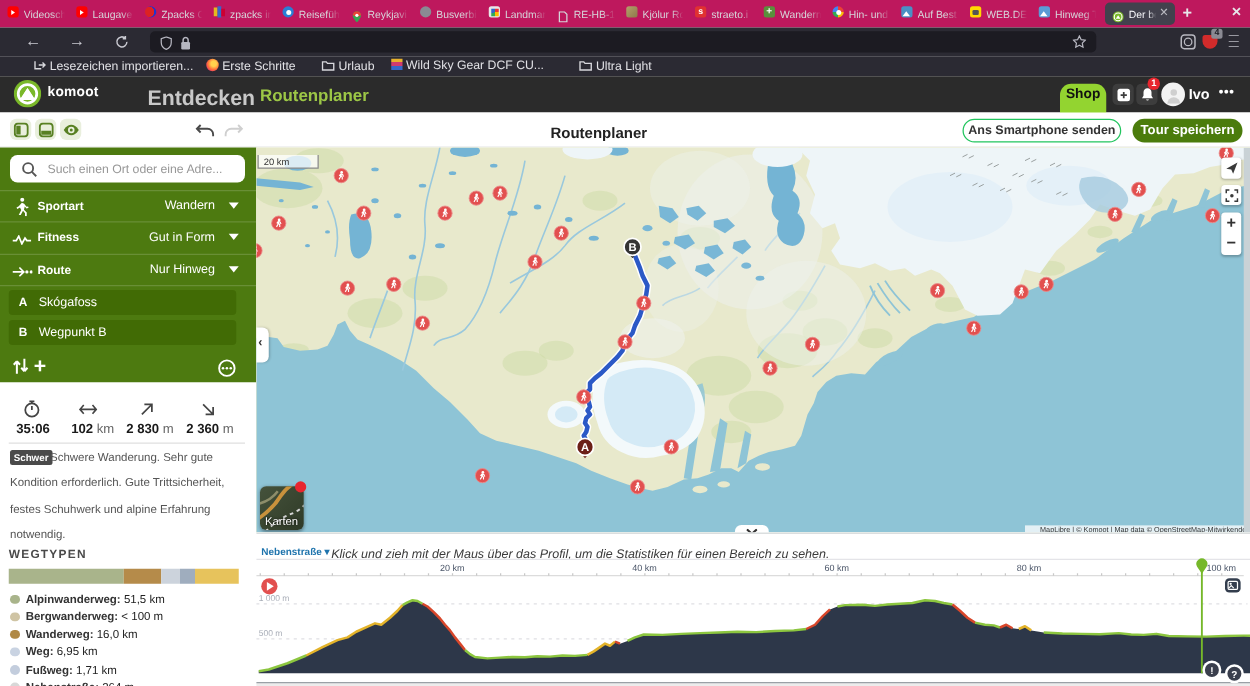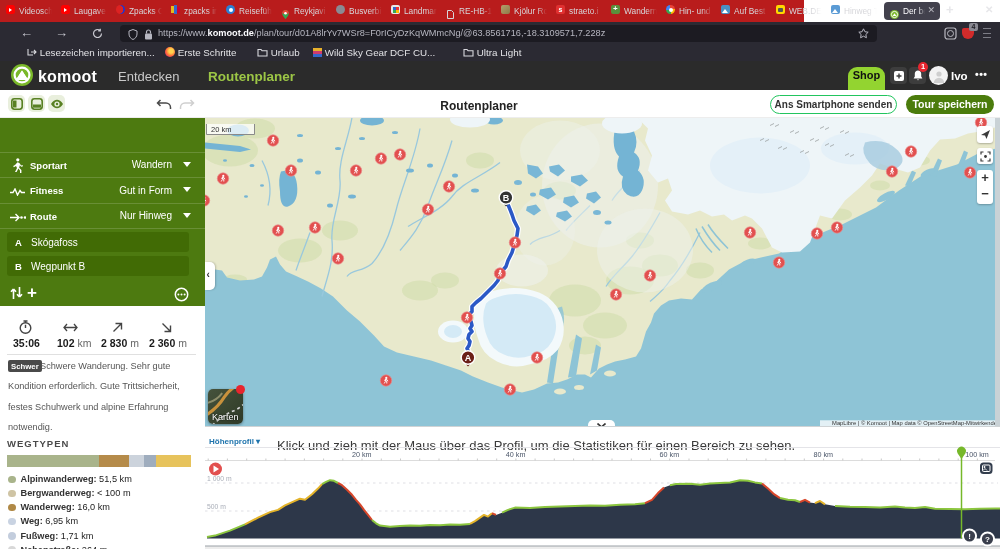--- a/index.html
+++ b/index.html
@@ -1,38 +1,38 @@
 <!DOCTYPE html>
 <html><head>
 <meta charset="utf-8">
 <style>
 * { margin:0; padding:0; box-sizing:border-box; }
 html,body { width:1000px; height:549px; overflow:hidden; }
 body { font-family:"Liberation Sans",sans-serif; position:relative; background:#fff; }
 .abs { position:absolute; }
 
 
-#tabbar { left:0; top:0; width:804px; height:22px; background:#b91c1c; }
+#tabbar { left:0; top:0; width:1000px; height:22px; background:#be185d; }
 .tab { position:absolute; top:2px; height:18px; }
 .tab .fav { position:absolute; left:6px; top:3px; width:9px; height:9px; }
 .tab .tt { position:absolute; left:19px; top:4px; width:33px; font-size:8.3px; color:#d7d7db; white-space:nowrap; overflow:hidden; -webkit-mask-image:linear-gradient(90deg,#000 70%,transparent); }
 .tab.active { background:#42414d; border-radius:4px; }
 .tab.active .tt { color:#fbfbfe; }
 #navbar { left:0; top:22px; width:1000px; height:23px; background:#2b2a33; }
 .navic { position:absolute; color:#c9c9d1; font-size:13px; top:3px; }
 #urlfield { position:absolute; left:120px; top:3px; width:757px; height:17px; background:#1c1b22; border-radius:4px; color:#b6b6c0; font-size:9.2px; line-height:17px; }
 #urlfield .dom { color:#fbfbfe; font-weight:bold; }
 #bookbar { left:0; top:45px; width:1000px; height:16px; background:#2b2a33; font-size:9.8px; color:#e2e2e6; }
 .bm { position:absolute; top:1.5px; white-space:nowrap;padding-left:19px; }
 .bmic { display:inline-block; vertical-align:-1px; }
 
 
 #kheader { left:0; top:61px; width:1000px; height:28.5px; background:#2b2b2b; }
-#kheader .brand { position:absolute; left:38px; top:7px; font-size:16px; font-weight:bold; color:#fff; letter-spacing:.2px; }
-#kheader .nav1 { position:absolute; left:118px; top:8px; font-size:13px; font-weight:normal; color:#c9c9c9; }
+#kheader .brand { position:absolute; left:38px; top:7px; font-size:11px; font-weight:bold; color:#fff; letter-spacing:.2px; }
+#kheader .nav1 { position:absolute; left:118px; top:8px; font-size:17px; font-weight:bold; color:#c9c9c9; }
 #kheader .nav2 { position:absolute; left:208px; top:7.5px; font-size:13.5px; font-weight:bold; color:#9cc646; }
 #shopbtn { position:absolute; left:848px; top:67px; width:37px; height:33px; background:#93d430; border-radius:9px; color:#111; font-weight:bold; font-size:11px; text-align:center; line-height:17.5px; }
 .hbtn { position:absolute; top:67px; width:17px; height:17px; background:#3d3d3d; border-radius:4px; }
 #ivotx { position:absolute; left:951px; top:70px; color:#fff; font-weight:bold; font-size:11.5px; }
 #hdots { position:absolute; left:975px; top:68px; color:#fff; font-size:10.5px; font-weight:bold; letter-spacing:0.5px; }
 
 
 #ktoolbar { left:0; top:89.5px; width:1000px; height:28px; background:#fff; border-bottom:1px solid #ededed; }
 .tbic { position:absolute; top:5.5px; width:17px; height:17px; background:#e9efdd; border-radius:5px; }
 #ktitle { position:absolute; left:0; top:98.5px; width:958px; text-align:center; font-size:12px; font-weight:bold; color:#222; }
@@ -61,21 +61,21 @@
 #wegbar { position:absolute; left:6.5px; top:148.5px; width:184px; height:12px; font-size:0; }
 #wegbar i { display:inline-block; height:12px; }
 .lrow { position:absolute; left:8px; font-size:9.2px; color:#222; white-space:nowrap; }
 .lrow .dot { display:inline-block; width:7.5px; height:7.5px; border-radius:4px; margin-right:5px; vertical-align:-1px; }
 .lrow b { color:#333; }
 
 
 #mapwrap { left:205px; top:117.5px; width:795px; height:308.5px; background:#e8e9cc; overflow:hidden; }
 #elev { left:205px; top:426px; width:795px; height:123px; background:#fff; }
 #elevhead { position:absolute; left:4px; top:11px; font-size:8px; font-weight:bold; color:#1f74ad; }
-#elevhint { position:absolute; left:60px; top:11.5px; font-size:13px; color:#3a3a3a;margin-left:12px; }
+#elevhint { position:absolute; left:60px; top:11.5px; font-size:10px; font-style:italic; color:#3a3a3a; }
 </style>
 </head>
 <body>
 
 <div class="abs" id="tabbar">
   <div class="tab" style="left:0px">
       <span class="fav" style="background:#f00;border-radius:2.5px">
         <i style="position:absolute;left:3px;top:2.5px;border-left:3.5px solid #fff;border-top:2px solid transparent;border-bottom:2px solid transparent"></i>
       </span>
       <span class="tt">Videosch</span>
@@ -188,21 +188,20 @@
       <path d="M9.5 5.5a4 4 0 11-1.2-2.85M8.3 0.8v2.1h-2.1" fill="none" stroke="#c9c9d1" stroke-width="1.2"></path>
     </svg>
   <div id="urlfield">
     <svg style="position:absolute;left:8px;top:3.5px" width="10" height="11" viewBox="0 0 10 11">
         <path d="M5 0.5 9 2v3c0 2.7-1.8 4.6-4 5.5C2.8 9.6 1 7.7 1 5V2z" fill="none" stroke="#b6b6c0" stroke-width="1"></path>
       </svg>
     <svg style="position:absolute;left:24px;top:3.5px" width="9" height="11" viewBox="0 0 9 11">
         <rect x="1" y="4.5" width="7" height="6" rx="1" fill="#b6b6c0"></rect>
         <path d="M2.5 4.5V3a2 2 0 014 0v1.5" fill="none" stroke="#b6b6c0" stroke-width="1.2"></path>
       </svg>
-    <span style="position:absolute;left:38px">https://www.<span class="dom">komoot.de</span>/plan/tour/d01A8lrYv7WSr8=F0rICyDzKqWMmcNg/@63.8561716,-18.3109571,7.228z</span>
     <svg style="position:absolute;right:8px;top:3px" width="11" height="11" viewBox="0 0 11 11">
         <path d="M5.5 0.8l1.45 2.95 3.25.45-2.35 2.3.55 3.25L5.5 8.2 2.6 9.75l.55-3.25L.8 4.2l3.25-.45z" fill="none" stroke="#b6b6c0" stroke-width="1"></path>
       </svg>
   </div>
   <svg style="position:absolute;left:944px;top:5px" width="13" height="13" viewBox="0 0 13 13">
       <rect x="1" y="1" width="11" height="11" rx="2.5" fill="none" stroke="#b8b8c0" stroke-width="1.2"></rect>
       <circle cx="6.5" cy="6.5" r="3" fill="none" stroke="#b8b8c0" stroke-width="1"></circle>
     </svg>
   <div style="position:absolute;left:962px;top:6px;width:12px;height:11px;background:#d22b2b;border-radius:2px 2px 6px 6px"></div>
   <div style="position:absolute;left:969px;top:1px;width:9px;height:8px;background:#8a8a93;border-radius:2px;color:#1c1b22;font-size:7px;font-weight:bold;text-align:center;line-height:8px">4</div>
@@ -283,20 +282,27 @@
   <svg style="position:absolute;left:179px;top:9px" width="16" height="11" viewBox="0 0 16 11">
       <path d="M11.5 1l3 3-3 3M14.5 4H6a4.5 4.5 0 00-4.5 4.5V10" fill="none" stroke="#cfcfcf" stroke-width="1.5"></path>
     </svg>
 </div>
 <div id="ktitle">Routenplaner</div>
 <div id="sendbtn">Ans Smartphone senden</div>
 <div id="savebtn">Tour speichern</div>
 
 <div class="abs" id="sidebar">
   <div id="sbgreen">
+    <div id="sbsearch">
+      <svg style="position:absolute;left:9px;top:4.5px" width="13" height="13" viewBox="0 0 13 13">
+          <circle cx="5.5" cy="5.5" r="4" fill="none" stroke="#555" stroke-width="1.5"></circle>
+          <path d="M8.5 8.5L12 12" stroke="#555" stroke-width="1.5"></path>
+        </svg>
+      <span class="ph">Such einen Ort oder eine Adre...</span>
+    </div>
     <div class="srow" style="top:34px;">
       <svg style="position:absolute;left:11px;top:5px" width="12" height="15" viewBox="0 0 12 15">
           <circle cx="6.8" cy="1.8" r="1.6" fill="#fff"></circle>
           <path d="M6.5 4.2L4 7l-1.8 1 .6 1.2L5 8l1 2-2 4h1.6l1.8-3.4L9 12.6V15h1.4v-3l-2.2-2.2.6-2.6 1.4 1.6 1.8-.6-.5-1.1-1.3.3L8.3 5z" fill="#fff"></path>
         </svg>
       <span class="lab">Sportart</span>
         <span class="val">Wandern</span>
         <i class="car"></i>
     </div>
     <div class="srow" style="top:59.5px;">
@@ -689,21 +695,21 @@
 </div>
 <div style="position:absolute;left:383px;top:302.5px;width:27px;height:10px;background:#fff;border-radius:5px 5px 0 0">
       <svg style="position:absolute;left:9px;top:3px" width="9" height="5" viewBox="0 0 9 5">
         <path d="M0.5,0.5 L4.5,4 L8.5,0.5" fill="none" stroke="#333" stroke-width="1.6"></path>
       </svg>
     </div>
 
 </div>
 
 <div class="abs" id="elev">
-  <div id="elevhead">Höhenprofil ▾</div>
+  <div id="elevhead">Nebenstraße ▾</div>
   <div id="elevhint">Klick und zieh mit der Maus über das Profil, um die Statistiken für einen Bereich zu sehen.</div>
 <svg style="position:absolute;left:0;top:0" width="795" height="123" viewBox="205 426 795 123">
 <line x1="205" y1="426.5" x2="1000" y2="426.5" stroke="#cfd3d5" stroke-width="1"></line>
 <line x1="205" y1="447.5" x2="1000" y2="447.5" stroke="#e4e4e8" stroke-width="1"></line>
 <line x1="205" y1="460.5" x2="995" y2="460.5" stroke="#dcdcdc" stroke-width="1"></line>
 <path d="M208.2,458.5 V460.5 M227.4,458.5 V460.5 M246.7,458.5 V460.5 M265.9,458.5 V460.5 M285.1,458.5 V460.5 M304.4,458.5 V460.5 M323.6,458.5 V460.5 M342.8,458.5 V460.5 M362.0,458.5 V460.5 M381.3,458.5 V460.5 M400.5,458.5 V460.5 M419.7,458.5 V460.5 M439.0,458.5 V460.5 M458.2,458.5 V460.5 M477.4,458.5 V460.5 M496.7,458.5 V460.5 M515.9,458.5 V460.5 M535.1,458.5 V460.5 M554.3,458.5 V460.5 M573.6,458.5 V460.5 M592.8,458.5 V460.5 M612.0,458.5 V460.5 M631.3,458.5 V460.5 M650.5,458.5 V460.5 M669.7,458.5 V460.5 M689.0,458.5 V460.5 M708.2,458.5 V460.5 M727.4,458.5 V460.5 M746.6,458.5 V460.5 M765.9,458.5 V460.5 M785.1,458.5 V460.5 M804.3,458.5 V460.5 M823.6,458.5 V460.5 M842.8,458.5 V460.5 M862.0,458.5 V460.5 M881.3,458.5 V460.5 M900.5,458.5 V460.5 M919.7,458.5 V460.5 M938.9,458.5 V460.5 M958.2,458.5 V460.5 M977.4,458.5 V460.5" stroke="#c9c9c9" stroke-width="1"></path>
 <text x="361.8" y="456.5" font-size="7.2" fill="#4a5568" text-anchor="middle" font-family="Liberation Sans">20 km</text>
 <text x="515.6" y="456.5" font-size="7.2" fill="#4a5568" text-anchor="middle" font-family="Liberation Sans">40 km</text>
 <text x="669.4" y="456.5" font-size="7.2" fill="#4a5568" text-anchor="middle" font-family="Liberation Sans">60 km</text>
 <text x="823.2" y="456.5" font-size="7.2" fill="#4a5568" text-anchor="middle" font-family="Liberation Sans">80 km</text>

